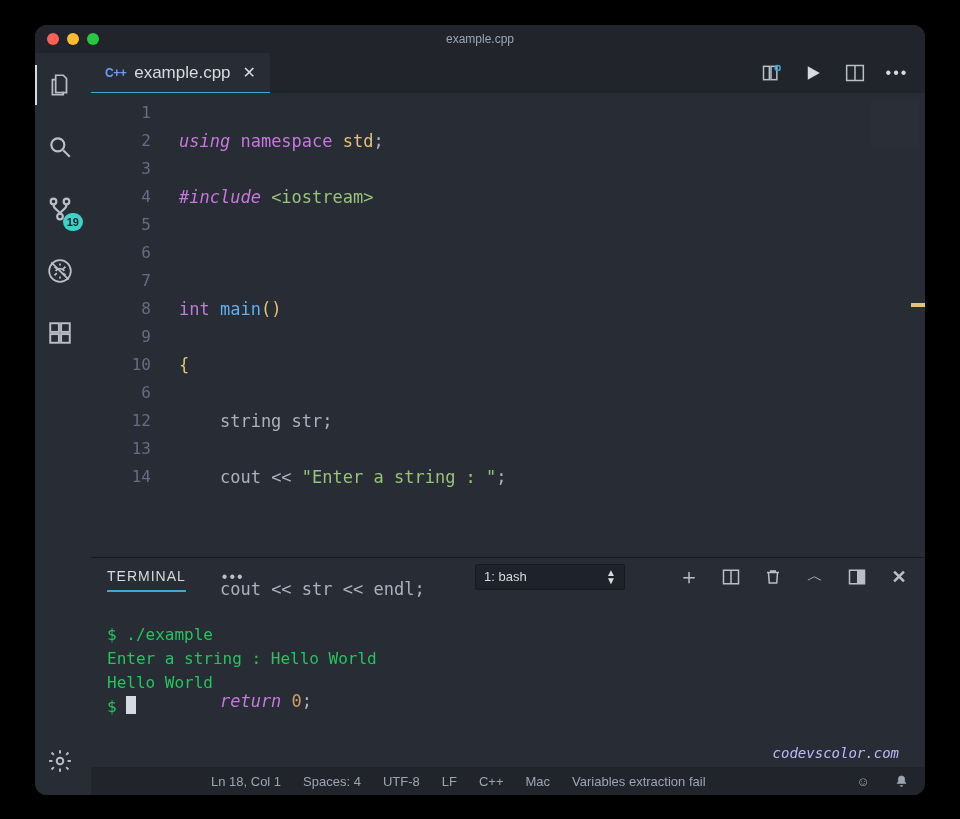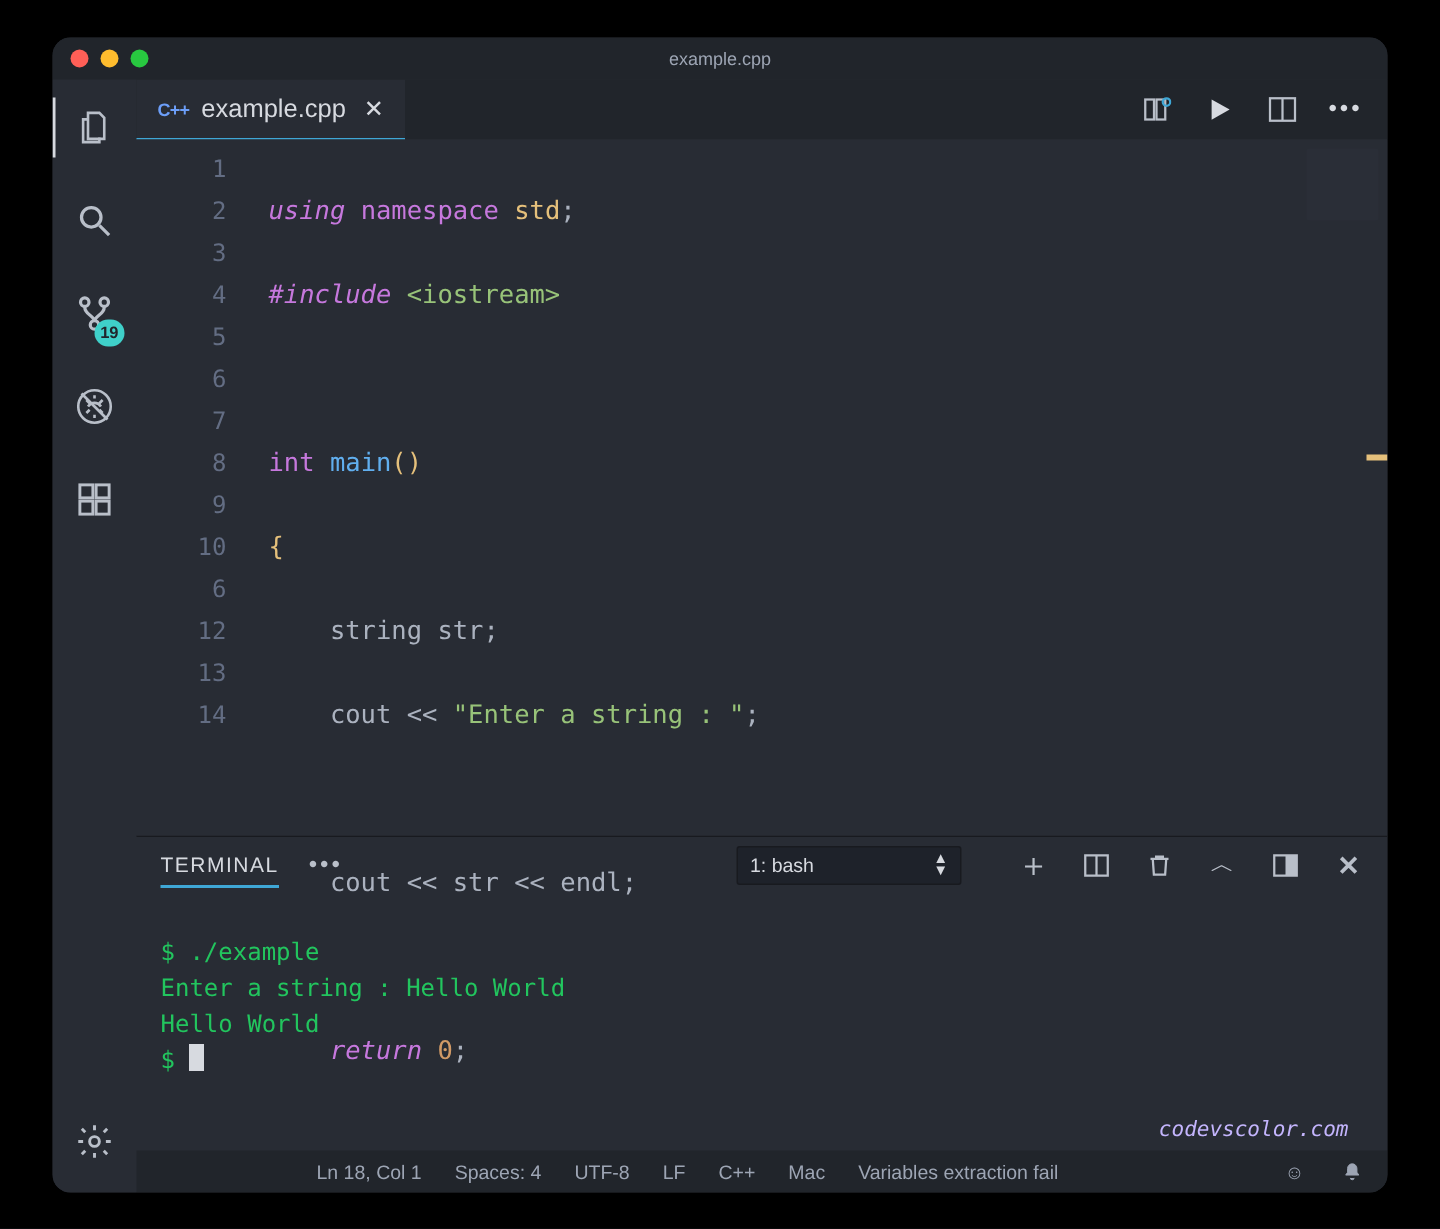--- a/index.html
+++ b/index.html
@@ -18,21 +18,21 @@
   .traffic { display: flex; gap: 8px; }
   .dot { width: 12px; height: 12px; border-radius: 50%; }
   .dot.red { background: #ff5f57; } .dot.yellow { background: #febc2e; } .dot.green { background: #28c840; }
   .title-text { position: absolute; left: 0; right: 0; text-align: center; color: #9da5b4; font-size: 12px; }
   
   .body { flex: 1; display: flex; min-height: 0; }
   .activity {
     width: 56px; background: #282c34; display: flex; flex-direction: column;
     align-items: center; padding-top: 16px; gap: 30px; color: #b9bfc9;
   }
-  .abtn { width: 32px; height: 32px; display: flex; align-items: center; justify-content: center; position: relative; cursor: pointer; }
+  .abtn { width: 32px; height: 32px; display: flex; align-items: center; position: relative; cursor: pointer; }
   .abtn svg { stroke: #b9bfc9; fill: none; }
   .abtn.accent { color: #d7dae0; }
   .abtn.accent::before { content: ""; position: absolute; left: -12px; top: -4px; bottom: -4px; width: 2px; background: #d7dae0; }
   .badge {
     position: absolute; bottom: -6px; right: -4px; min-width: 20px; height: 18px;
     border-radius: 10px; background: #3fd0c9; color: #21252b; font-size: 11px; font-weight: 600;
     display: flex; align-items: center; justify-content: center; padding: 0 4px;
   }
   .activity .spacer { flex: 1; }
   
@@ -64,21 +64,21 @@
   .c-str { color: #98c379; }
   .c-num { color: #d19a66; }
   .c-fn  { color: #61afef; }
   .c-pun { color: #abb2bf; }
   .c-op  { color: #abb2bf; }
   .c-brc { color: #e5c07b; }
   .c-ns  { color: #e5c07b; }
   .plain { color: #abb2bf; }
   
   .panel { height: 210px; background: #282c34; border-top: 1px solid #181a1f; display: flex; flex-direction: column; padding: 0 16px; }
-  .panelbar { height: 44px; display: flex; align-items: center; gap: 20px; }
+  .panelbar { height: 44px; display: flex; align-items: center; gap: 36px; }
   .paneltab { color: #d7dae0; font-size: 14px; letter-spacing: 1px; padding: 6px 0; border-bottom: 2px solid #3fa7d6; }
   .dots3 { color: #b9bfc9; letter-spacing: 2px; cursor: pointer; font-size: 16px; }
   .panelbar .flex { flex: 1; }
   .termselect {
     background: #1e222a; color: #d7dae0; border: 1px solid #181a1f;
     height: 26px; width: 150px; font-size: 13px; padding: 0 8px; display: flex;
     align-items: center; justify-content: space-between; border-radius: 2px;
   }
   .termselect .arrows { font-size: 10px; line-height: 8px; text-align: center; }
   .panelactions { display: flex; align-items: center; gap: 22px; color: #b9bfc9; margin-left: 18px; }

